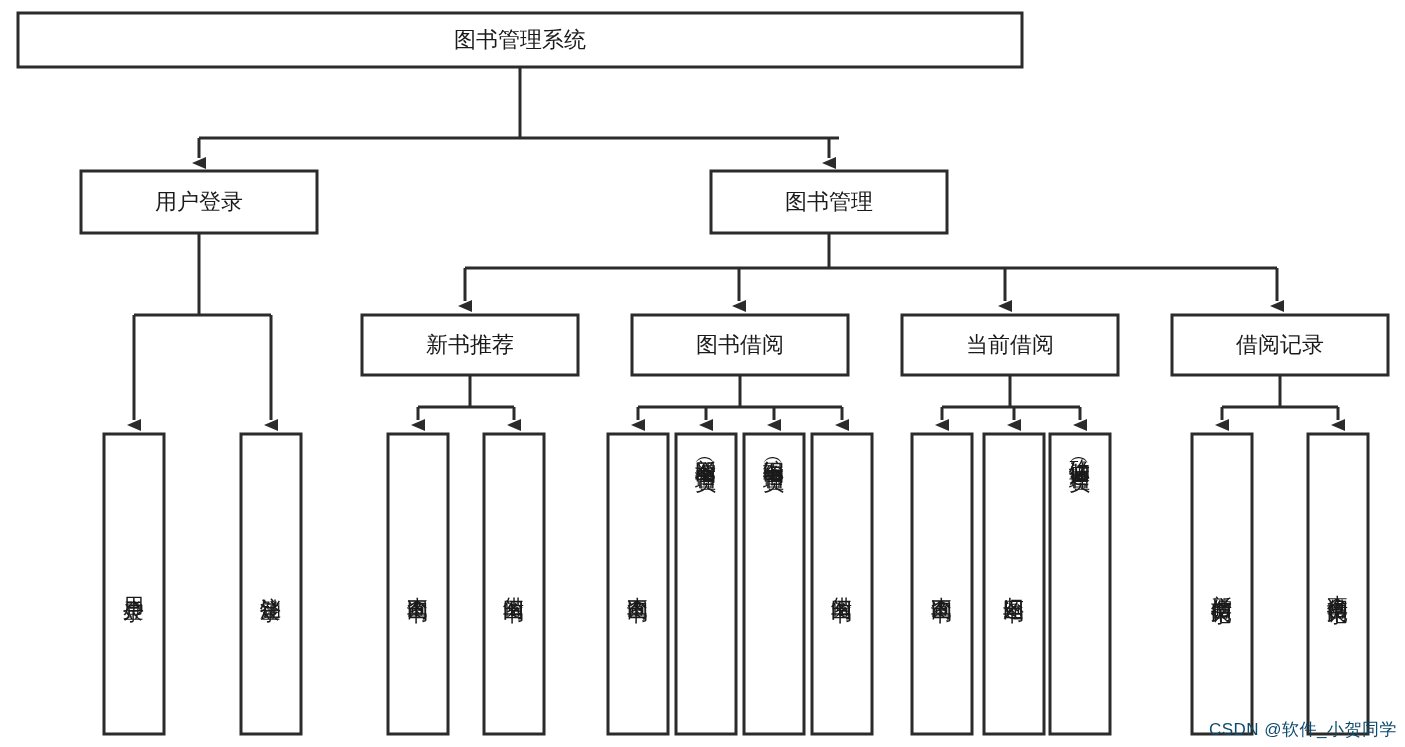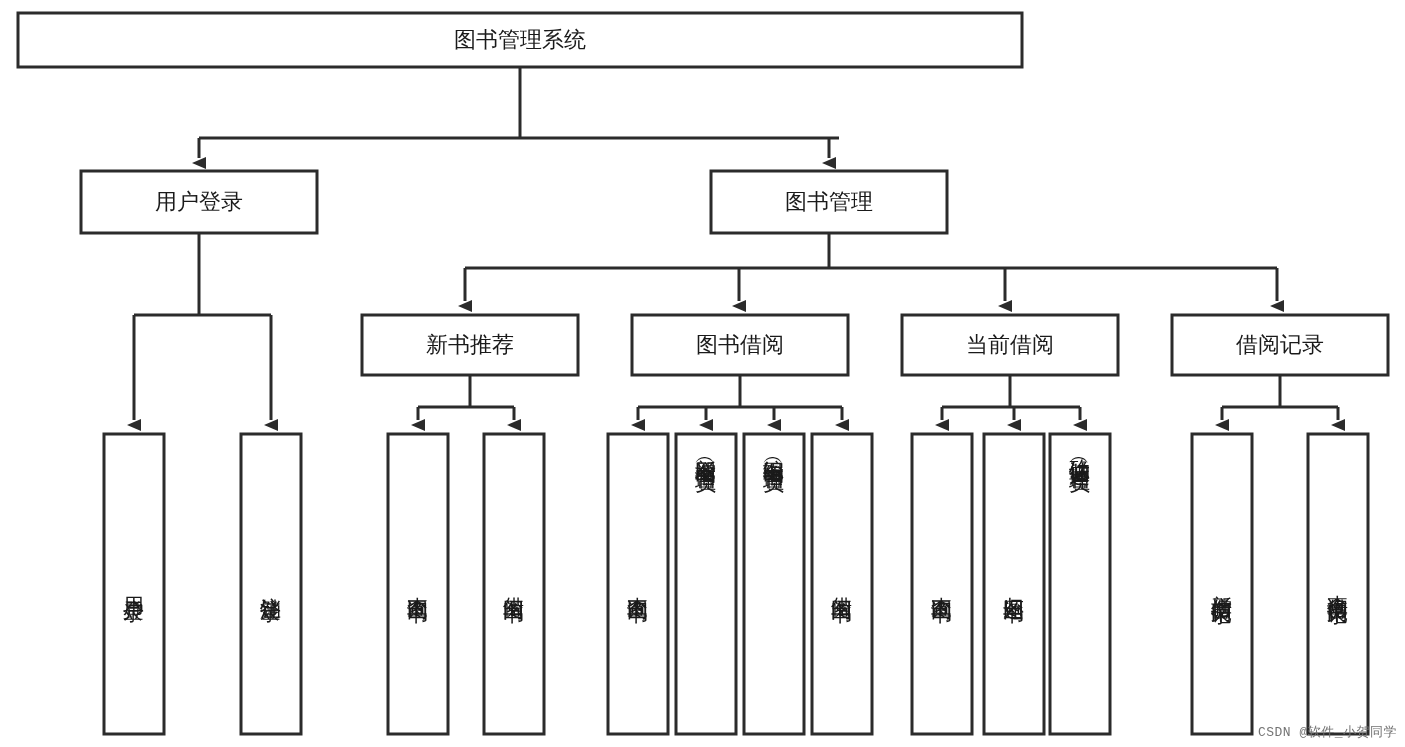--- a/index.html
+++ b/index.html
@@ -62,23 +62,23 @@
     position: absolute;
     display: flex;
     align-items: center;
     justify-content: center;
     pointer-events: none;
   }
   #watermark {
     position: absolute;
     right: 8px;
     bottom: 6px;
-    font-family: Liberation Mono, monospace;
-    font-size: 13px;
-    color: #737373;
+    font-family: Liberation Sans, sans-serif;
+    font-size: 17px;
+    color: #0c4a6e;
     letter-spacing: 0.5px;
     white-space: nowrap;
   }
 </style>
 </head>
 <body>
 
 <div id="diagram-root">
 
   <svg id="tree-svg" viewBox="0 0 1405 747" xmlns="http://www.w3.org/2000/svg">

